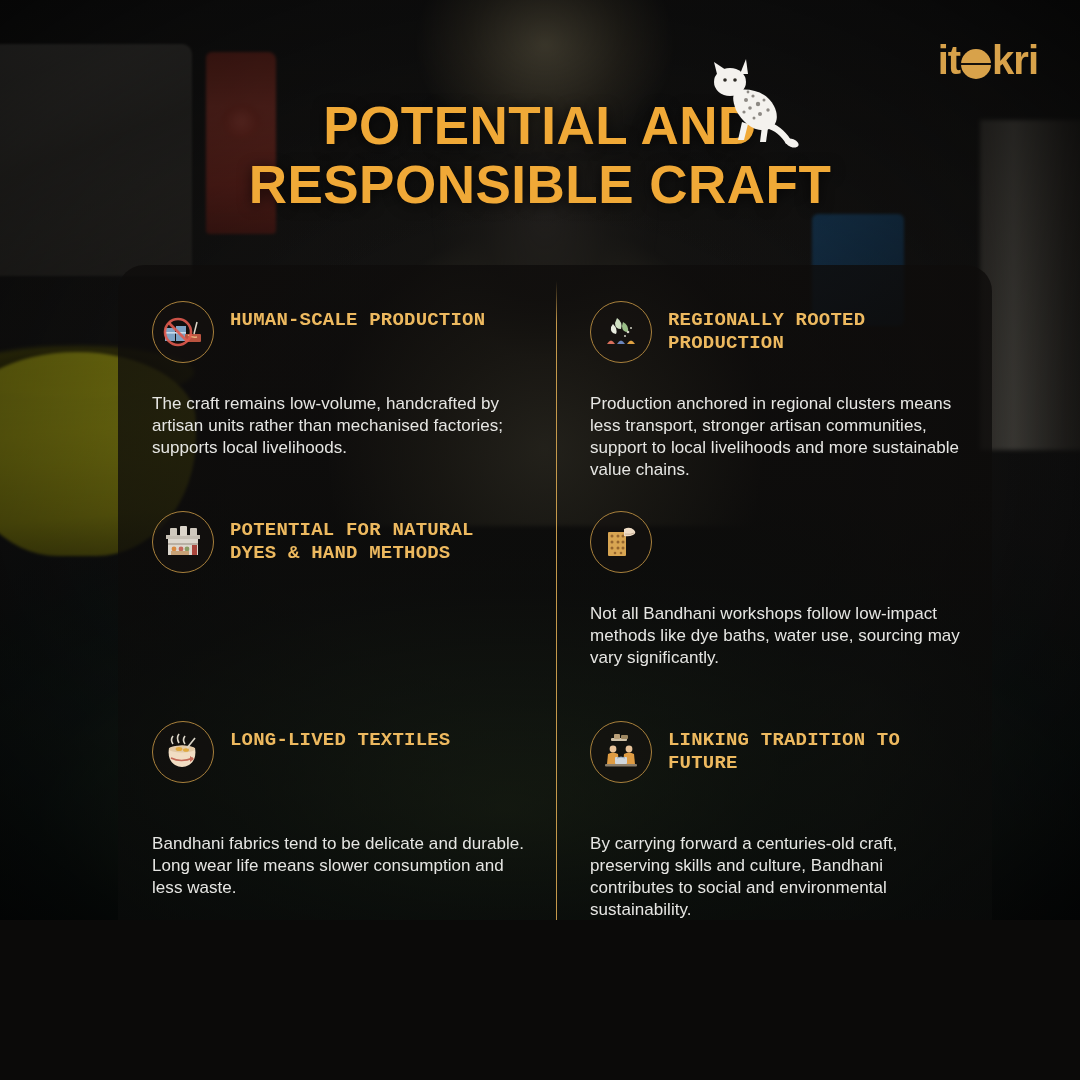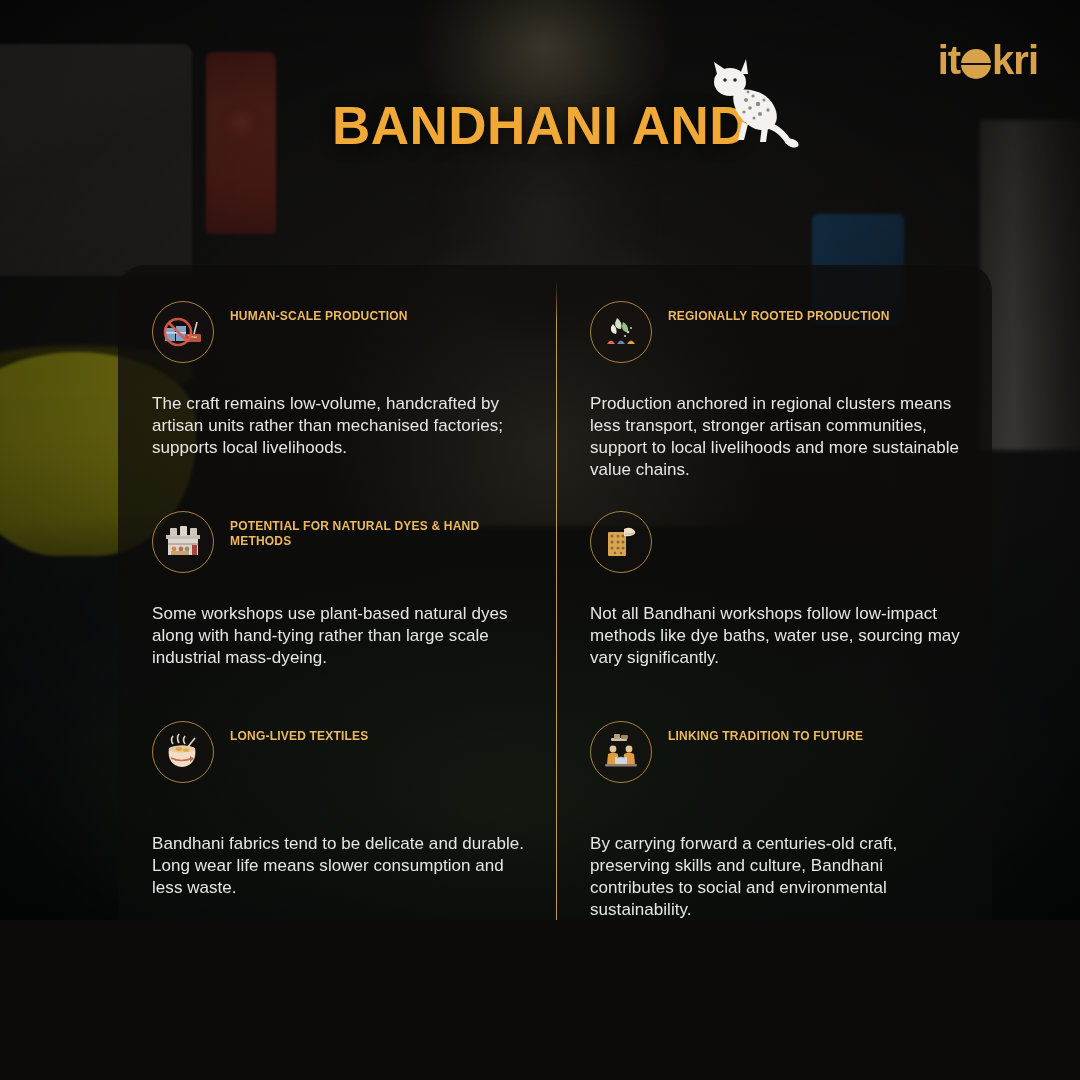--- a/index.html
+++ b/index.html
@@ -194,26 +194,27 @@
     width: 62px; height: 62px; border-radius: 50%;
     border: 1.4px solid #a9813c;
     background: rgba(22,19,16,0.55);
     display: flex; align-items: center; justify-content: center;
     overflow: hidden;
     margin-top: 2px;
   }
 
   .cell-title {
     color: #edb95f;
-    font-size: 12px;
+    font-size: 19px;
     font-weight: 700;
     line-height: 1.22;
     letter-spacing: 0.2px;
     padding-top: 10px;
     max-width: 300px;
+    font-family: Liberation Mono, monospace;
   }
   .cell.right .cell-title { max-width: 292px; }
 
   .cell-body {
     color: #e6e6e3;
     font-size: 17px;
     line-height: 1.30;
     margin-top: 30px;
     max-width: 400px;
     letter-spacing: 0.05px;
@@ -243,21 +244,22 @@
     <div class="photo-vignette"></div>
   </div>
 
   <div class="logo">
     <span>it</span>
     <span class="glyph-o"></span>
     <span>kri</span>
   </div>
 
   <div class="title-wrap">
-    <div class="title-line">BANDHANI AND</div>
+    <div class="title-line">POTENTIAL AND</div>
+    <div class="title-line">RESPONSIBLE CRAFT</div>
   </div>
 
   <svg class="cat" viewBox="0 0 118 100">
     <g fill="#f4f2ee">
       <path d="M30 26 l-4 -16 l12 8 z"></path>
       <path d="M52 22 l6 -15 l2 15 z"></path>
       <ellipse cx="42" cy="30" rx="16" ry="14"></ellipse>
       <path d="M50 38 C66 36 80 42 86 54 C92 66 88 76 78 78 C66 80 54 70 48 58 C44 48 44 40 50 38 Z"></path>
       <path d="M82 70 C92 74 100 82 104 90 L98 92 C94 84 86 78 78 76 Z"></path>
       <ellipse cx="104" cy="91" rx="7" ry="4" transform="rotate(22 104 91)"></ellipse>
@@ -338,21 +340,20 @@
               <rect x="7" y="23" width="30" height="2" fill="#b8b0a4"></rect>
               <rect x="31" y="25" width="5" height="10" fill="#a8453c"></rect>
               <circle cx="13" cy="29" r="2.4" fill="#d9893f"></circle>
               <circle cx="20" cy="29" r="2.4" fill="#c4675a"></circle>
               <circle cx="26" cy="29" r="2.4" fill="#8a9c63"></circle>
               <rect x="10" y="31" width="18" height="4" fill="#c8a277"></rect>
             </svg>
           </div>
           <div class="cell-title">POTENTIAL FOR NATURAL DYES &amp; HAND METHODS</div>
         </div>
-        <div class="cell-body">Some workshops use plant-based natural dyes along with hand-tying rather than large scale industrial mass-dyeing.</div>
       </div>
 
       <div class="cell right r2">
         <div class="cell-head">
           <div class="icon-ring">
             <svg viewBox="0 0 44 44" width="44" height="44">
               <rect x="9" y="12" width="18" height="24" rx="1" fill="#d8a552"></rect>
               <g fill="#8a5a28" opacity="0.85">
                 <circle cx="13" cy="16" r="1.5"></circle>
                   <circle cx="19" cy="16" r="1.5"></circle>

